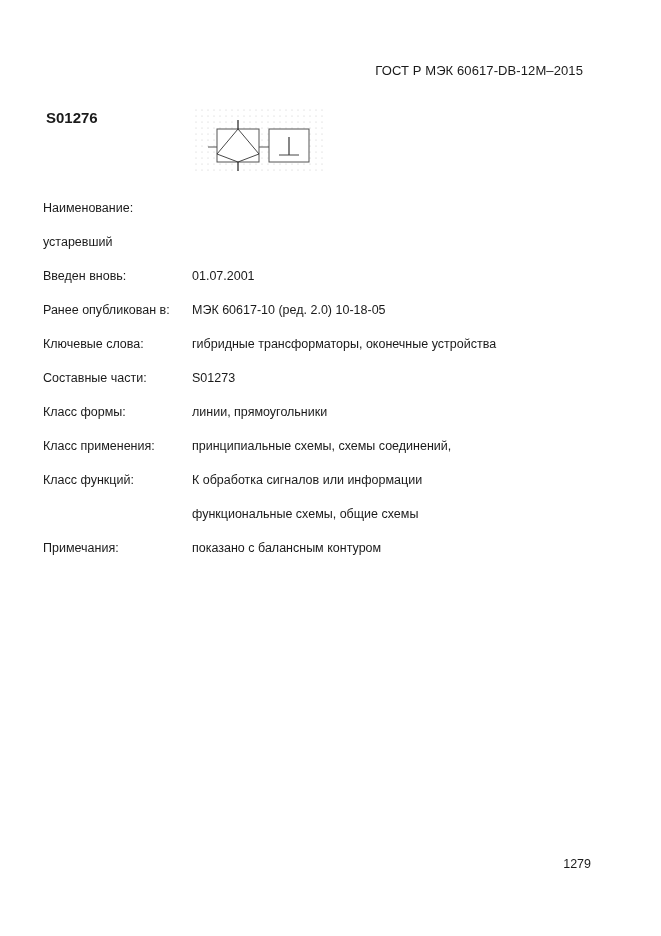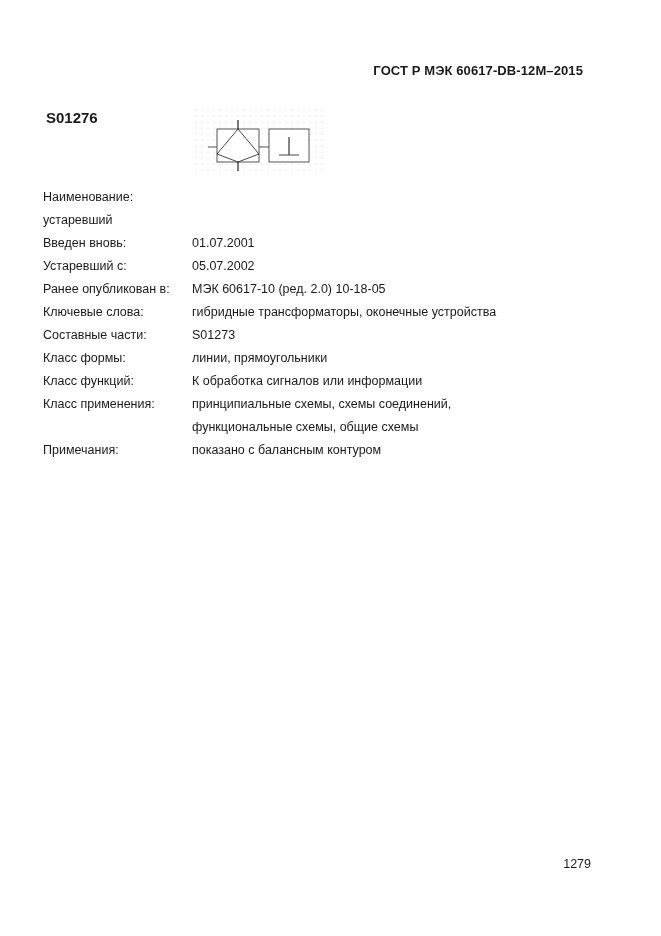--- a/index.html
+++ b/index.html
@@ -13,21 +13,21 @@
     position: relative;
     overflow: hidden;
     font-family: "Liberation Sans", sans-serif;
     color: #1a1a1a;
   }
   .doc-header {
     position: absolute;
     top: 63px;
     right: 78px;
     font-size: 13px;
-    font-weight: bold;
+    font-weight: normal;
     letter-spacing: 0.1px;
   }
   .symbol-code {
     position: absolute;
     top: 109px;
     left: 46px;
     font-size: 15px;
     font-weight: bold;
   }
   .symbol-figure {
@@ -40,20 +40,21 @@
   .props {
     position: absolute;
     top: 186px;
     left: 43px;
     font-size: 12.5px;
   }
   .prop-row {
     display: flex;
     height: 23px;
     line-height: 23px;
+    margin-top: 11px;
   }
   .prop-label {
     width: 149px;
     flex: 0 0 149px;
   }
   .prop-value {
     white-space: nowrap;
   }
   .page-number {
     position: absolute;
@@ -100,46 +101,42 @@
     <span class="prop-label">Наименование:</span>
   </div>
   <div class="prop-row">
     <span class="prop-value">устаревший</span>
   </div>
   <div class="prop-row">
     <span class="prop-label">Введен вновь:</span>
     <span class="prop-value">01.07.2001</span>
   </div>
   <div class="prop-row">
-    <span class="prop-label">Устаревший с:</span>
-    <span class="prop-value">05.07.2002</span>
-  </div>
-  <div class="prop-row">
     <span class="prop-label">Ранее опубликован в:</span>
     <span class="prop-value">МЭК 60617-10 (ред. 2.0) 10-18-05</span>
   </div>
   <div class="prop-row">
     <span class="prop-label">Ключевые слова:</span>
     <span class="prop-value">гибридные трансформаторы, оконечные устройства</span>
   </div>
   <div class="prop-row">
     <span class="prop-label">Составные части:</span>
     <span class="prop-value">S01273</span>
   </div>
   <div class="prop-row">
     <span class="prop-label">Класс формы:</span>
     <span class="prop-value">линии, прямоугольники</span>
   </div>
   <div class="prop-row">
+    <span class="prop-label">Класс применения:</span>
+    <span class="prop-value">принципиальные схемы, схемы соединений,</span>
+  </div>
+  <div class="prop-row">
     <span class="prop-label">Класс функций:</span>
     <span class="prop-value">К обработка сигналов или информации</span>
-  </div>
-  <div class="prop-row">
-    <span class="prop-label">Класс применения:</span>
-    <span class="prop-value">принципиальные схемы, схемы соединений,</span>
   </div>
   <div class="prop-row">
     <span class="prop-label"></span>
     <span class="prop-value">функциональные схемы, общие схемы</span>
   </div>
   <div class="prop-row">
     <span class="prop-label">Примечания:</span>
     <span class="prop-value">показано с балансным контуром</span>
   </div>
 </div>

